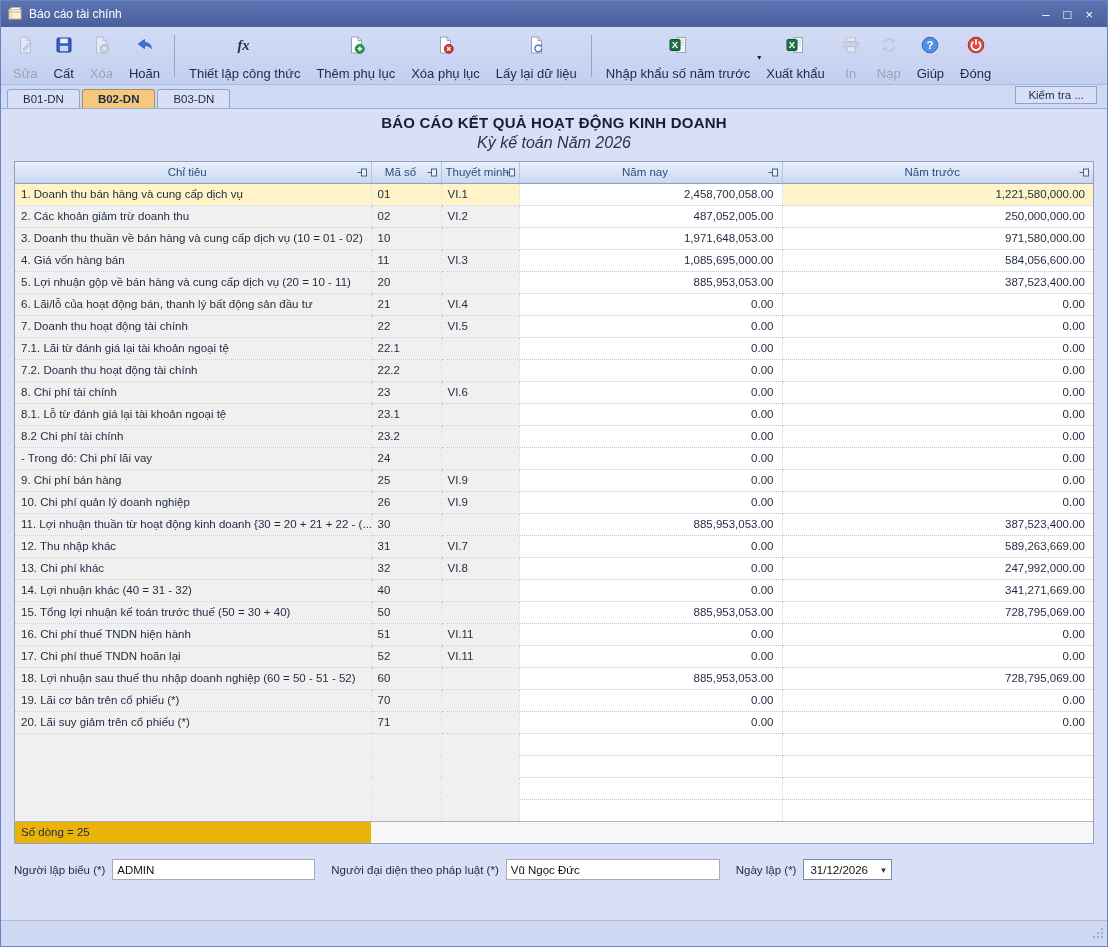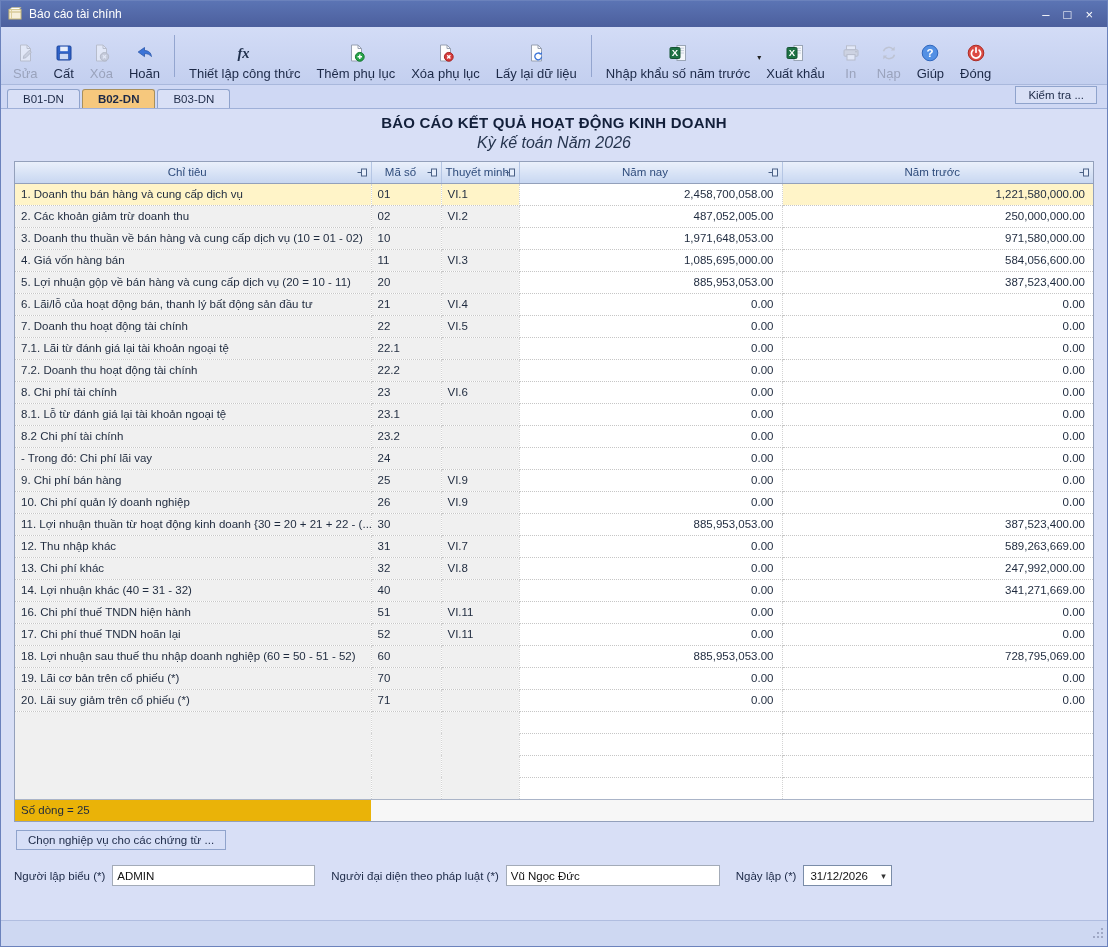--- a/index.html
+++ b/index.html
@@ -9,21 +9,21 @@
   
   .titlebar { height:26px; flex:0 0 26px; background:linear-gradient(to bottom,#5B74B4,#4C5F9D);
     display:flex; align-items:center; padding:0 6px; color:#fff; font-size:12px; }
   .titlebar .app-ic { width:16px; height:16px; margin-right:6px; display:inline-flex; }
   .win-ctrls { margin-left:auto; display:flex; gap:14px; align-items:center; padding-right:8px; }
   .win-ctrls span { color:#fff; font-size:13px; line-height:13px; cursor:default; }
 
   
   .toolbar { height:58px; flex:0 0 58px; background:linear-gradient(to bottom,#D3DCF6,#C3CFEF);
     border-bottom:1px solid #A9B8DC; display:flex; align-items:stretch; padding:2px 4px 1px 4px; }
-  .tbtn { position:relative; display:flex; flex-direction:column; align-items:center; justify-content:flex-end;
+  .tbtn { position:relative; display:flex; flex-direction:column; align-items:center; justify-content:space-between;
     padding:5px 8px 2px 8px; border-radius:3px; cursor:default; }
   .tbtn .ticon { height:22px; display:flex; align-items:center; }
   .tbtn .tlabel { font-size:13px; color:#1C2947; white-space:nowrap; margin-top:2px; }
   .tbtn.disabled .tlabel { color:#9AA3BC; }
   .tbtn.disabled .ticon { opacity:.45; filter:grayscale(1); }
   .tbtn .tcaret { position:absolute; right:-3px; top:24px; font-size:8px; color:#222; }
   .tsep { width:1px; background:#93A5CF; margin:6px 6px; }
 
   
   .tabstrip { height:23px; flex:0 0 23px; background:#CFD8F4; display:flex; align-items:flex-end; padding-left:6px; position:relative; }
@@ -418,20 +418,27 @@
               <td class="c-num c-prev">247,992,000.00</td>
             </tr>
             <tr>
               <td class="c-name">14. Lợi nhuận khác (40 = 31 - 32)</td>
               <td class="c-code">40</td>
               <td class="c-note"></td>
               <td class="c-num c-cur">0.00</td>
               <td class="c-num c-prev">341,271,669.00</td>
             </tr>
             <tr>
+              <td class="c-name">15. Tổng lợi nhuận kế toán trước thuế (50 = 30 + 40)</td>
+              <td class="c-code">50</td>
+              <td class="c-note"></td>
+              <td class="c-num c-cur">885,953,053.00</td>
+              <td class="c-num c-prev">728,795,069.00</td>
+            </tr>
+            <tr>
               <td class="c-name">16. Chi phí thuế TNDN hiện hành</td>
               <td class="c-code">51</td>
               <td class="c-note">VI.11</td>
               <td class="c-num c-cur">0.00</td>
               <td class="c-num c-prev">0.00</td>
             </tr>
             <tr>
               <td class="c-name">17. Chi phí thuế TNDN hoãn lại</td>
               <td class="c-code">52</td>
               <td class="c-note">VI.11</td>
@@ -490,21 +497,20 @@
           </tbody>
         <tfoot>
           <tr class="sum">
             <td class="s1">Số dòng = 25</td>
             <td class="s2" colspan="4"></td>
           </tr>
         </tfoot>
       </table>
     </div>
 
-    <button class="action-btn">Chọn nghiệp vụ cho các chứng từ ...</button>
 
     <div class="form-row">
       <label class="lbl1">Người lập biểu (*)</label>
       <input class="txt preparer" value="ADMIN" style="">
       <label>Người đại diện theo pháp luật (*)</label>
       <input class="txt rep" value="Vũ Ngọc Đức" style="">
       <label>Ngày lập (*)</label>
       <div class="combo">
         <span class="cval">31/12/2026</span>
         <span class="cbtn">▾</span>

